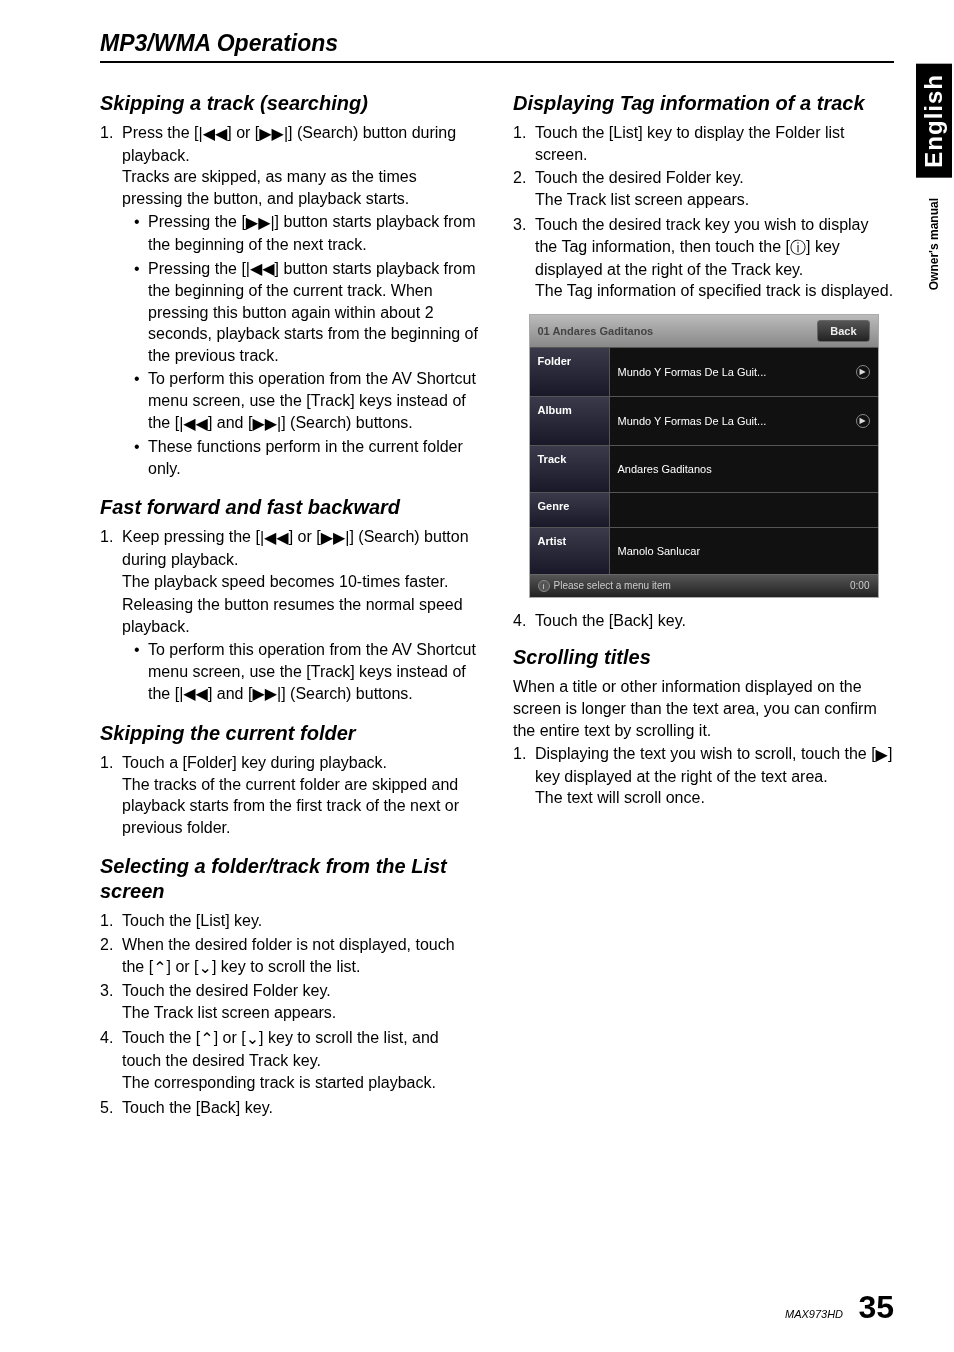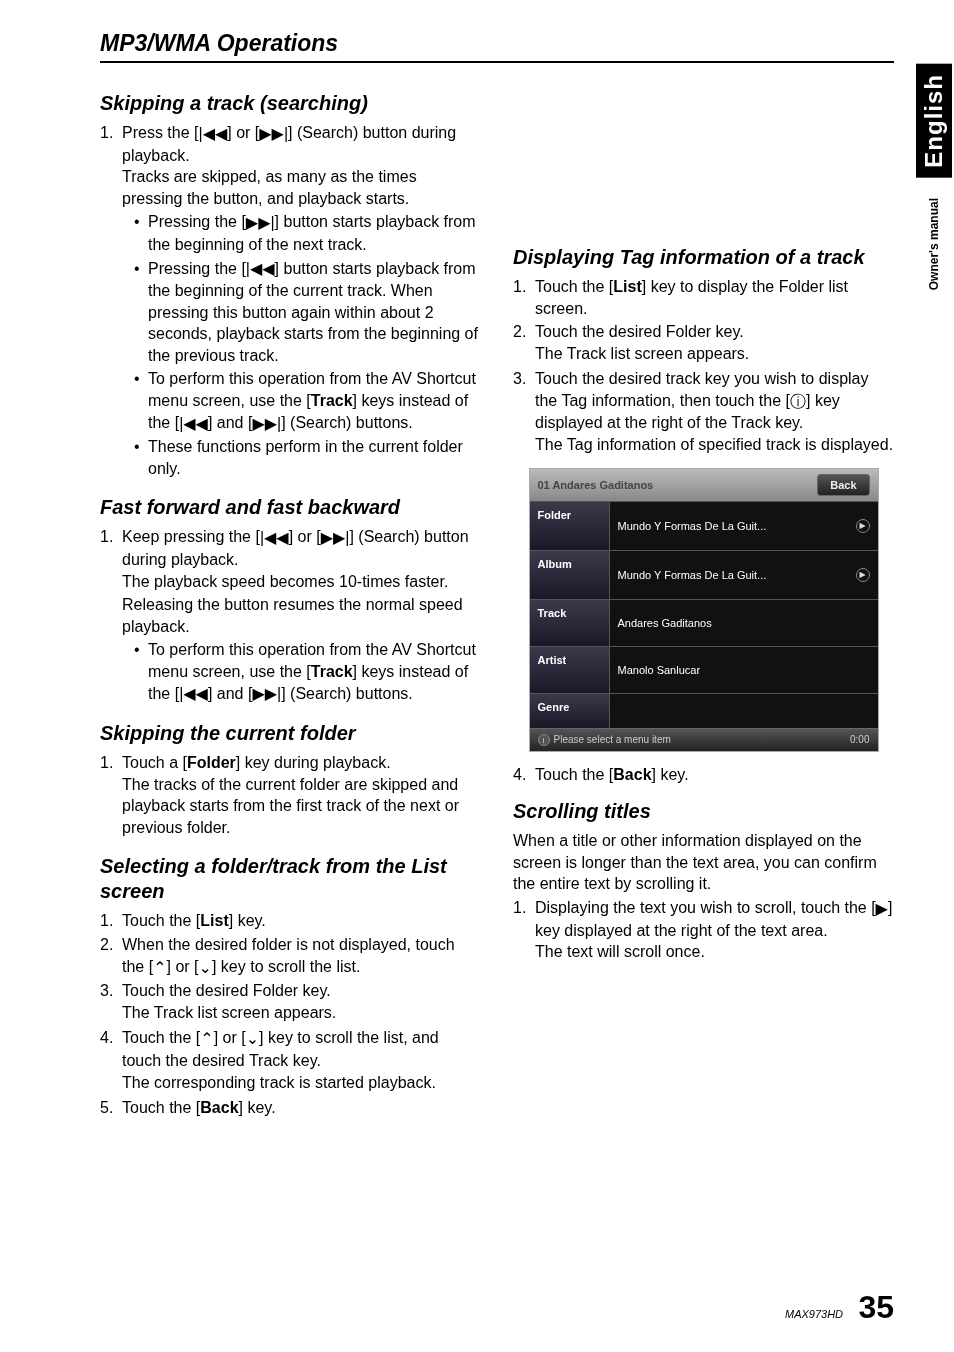--- a/index.html
+++ b/index.html
@@ -19,21 +19,20 @@
     font-style: italic;
     font-weight: bold;
     font-size: 23px;
     border-bottom: 2px solid #000;
     padding-bottom: 4px;
     margin-bottom: 14px;
   }
   .columns {
     display: flex;
     gap: 32px;
-    align-items: center;
   }
   .col {
     flex: 1;
   }
   .subhead {
     font-style: italic;
     font-weight: bold;
     font-size: 20px;
     margin-top: 14px;
     margin-bottom: 6px;
@@ -62,21 +61,21 @@
     line-height: 1.35;
     padding-left: 12px;
     margin-bottom: 2px;
   }
   .bullet-dot {
     flex: 0 0 14px;
   }
   .bullet-body {
     flex: 1;
   }
-  .bullet-body b, .para b, .step-body b { font-weight: bold; margin-top: 24px; }
+  .bullet-body b, .para b, .step-body b { font-weight: normal; margin-top: 24px; }
   .icon-inline {
     display: inline-block;
     vertical-align: middle;
   }
   .side-tabs {
     position: absolute;
     right: 0;
     top: 64px;
     width: 40px;
     text-align: center;
@@ -318,29 +317,29 @@
                 <span class="tag-ui-scroll">▶</span>
               </div>
             </div>
             <div class="tag-ui-row">
               <div class="tag-ui-label">Track</div>
               <div class="tag-ui-value">
                 <span>Andares Gaditanos</span>
               </div>
             </div>
             <div class="tag-ui-row">
+              <div class="tag-ui-label">Genre</div>
+              <div class="tag-ui-value">
+                <span></span>
+              </div>
+            </div>
+            <div class="tag-ui-row">
               <div class="tag-ui-label">Artist</div>
               <div class="tag-ui-value">
                 <span>Manolo Sanlucar</span>
-              </div>
-            </div>
-            <div class="tag-ui-row">
-              <div class="tag-ui-label">Genre</div>
-              <div class="tag-ui-value">
-                <span></span>
               </div>
             </div>
           </div>
         <div class="tag-ui-footer">
           <span><span class="tag-ui-info-icon">i</span><span>Please select a menu item</span></span>
           <span>0:00</span>
         </div>
       </div>
 
       <div class="step">

